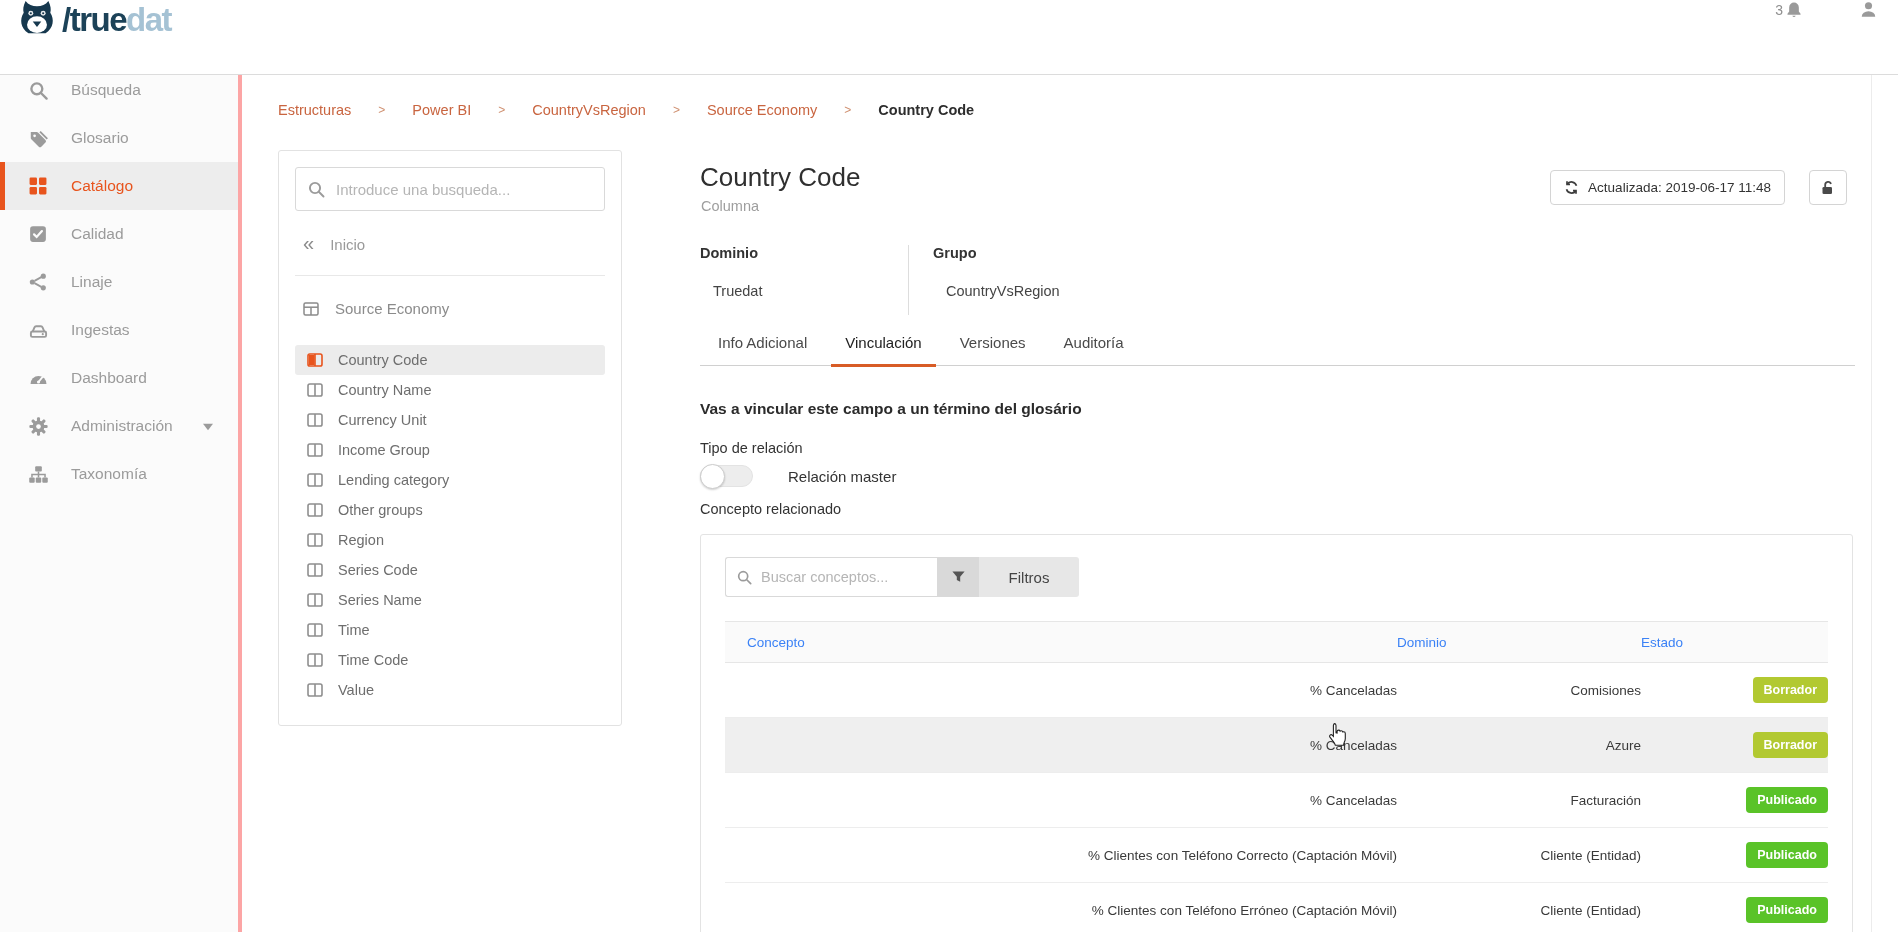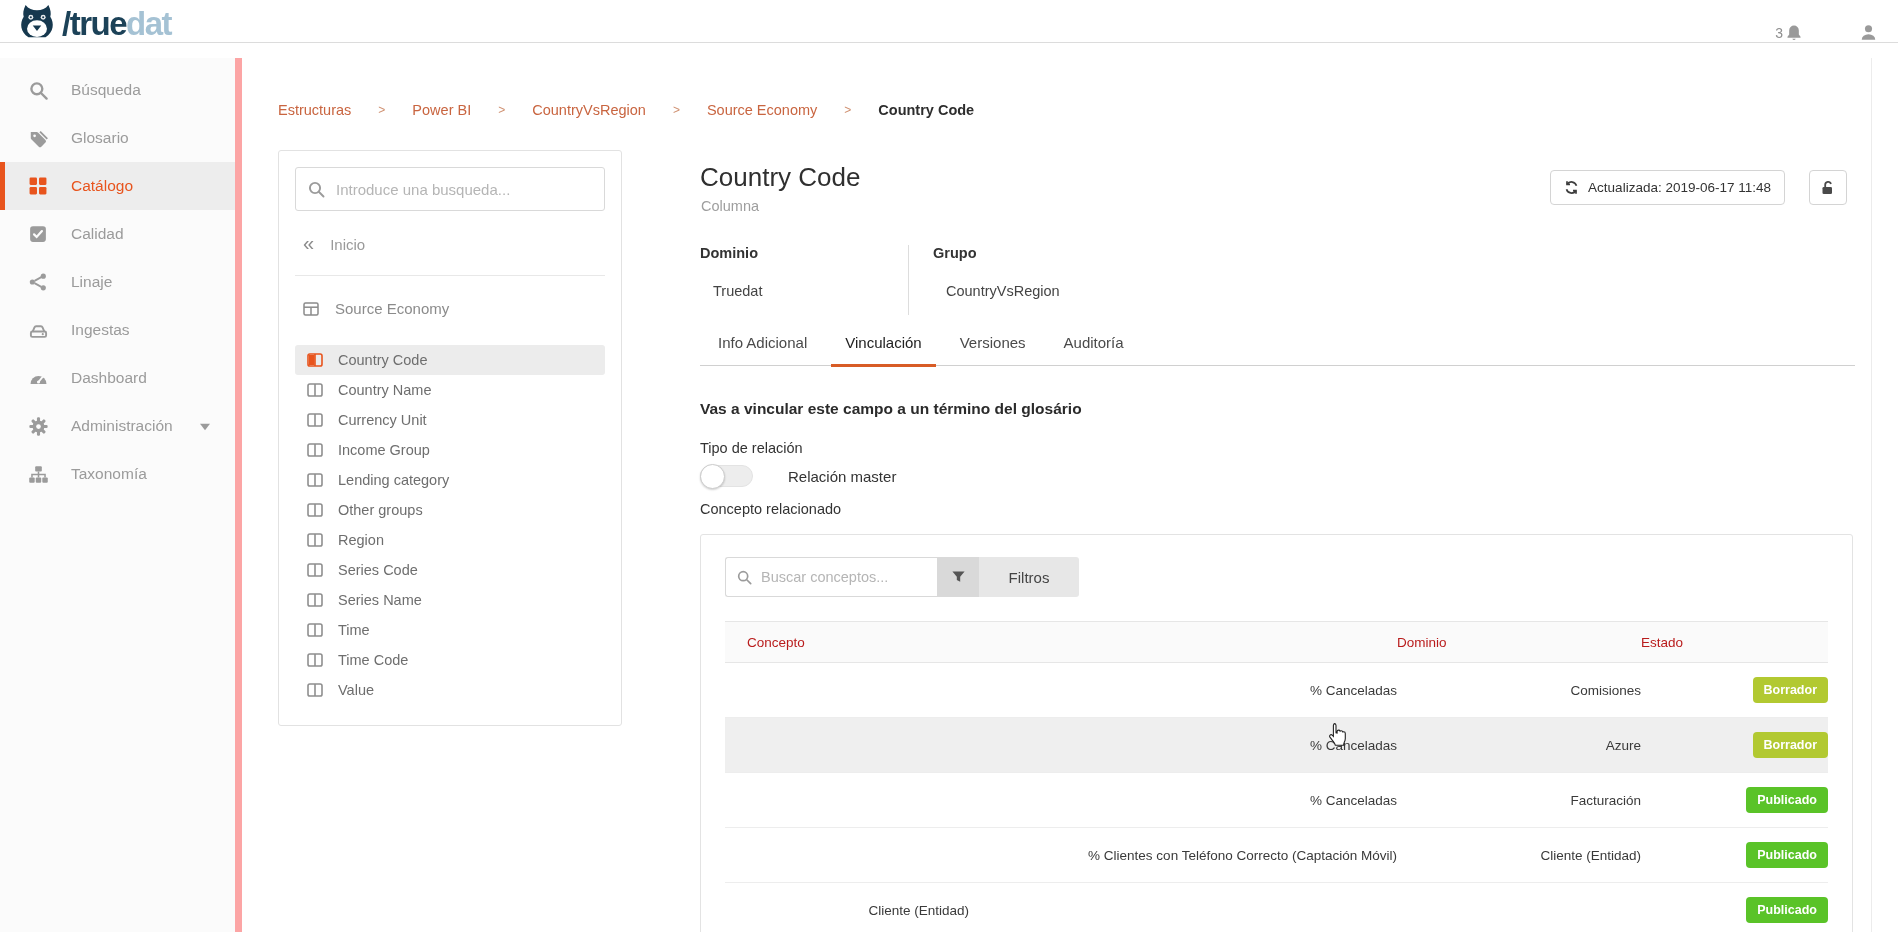--- a/index.html
+++ b/index.html
@@ -2,34 +2,34 @@
 <html><head>
 <meta charset="utf-8">
 <style>
   * { margin:0; padding:0; box-sizing:border-box; }
   html,body { width:1898px; height:932px; }
   body { font-family:"Liberation Sans", sans-serif; background:#fff; }
   #app { position:relative; width:1898px; height:932px; background:#fff; overflow:hidden; }
   #app::after { content:""; position:absolute; left:1871px; top:58px; bottom:0; width:1px; background:#ececec; }
 
   
-  #navbar { position:absolute; top:0; left:0; right:0; height:43px; background:#fff;
-            border-bottom:1px solid #dcdcdc; display:flex; align-items:flex-end;
+  #navbar { position:absolute; top:0; left:0; right:0; height:75px; background:#fff;
+            border-bottom:1px solid #dcdcdc; display:flex; align-items:flex-start;
             justify-content:space-between; padding:0 14px 0 16px; z-index:6; }
   .logo { display:flex; align-items:center; gap:4px; cursor:pointer; }
   .logo-text { font-size:33px; font-weight:bold; letter-spacing:-1.5px; color:#1c4258; line-height:1; }
   .logo-text .lt2 { color:#a5c2d4; }
   .nav-right { display:flex; align-items:center; gap:56px; padding-right:6px; }
   .notif { display:flex; align-items:center; gap:2px; color:#8f8f8f; font-size:14px; cursor:pointer; }
   .notif svg, .user-btn svg { color:#9a9a9a; }
   .user-btn { cursor:pointer; display:flex; align-items:center; }
 
   
   #sidebar { position:absolute; top:58px; left:0; width:242px; bottom:0; background:#fbfbfb;
-             border-right:7px solid #fca5a5; padding-top:8px; }
+             border-right:4px solid #fca5a5; padding-top:8px; }
   .side-item { height:48px; display:flex; align-items:center; padding-left:29px; gap:23px;
                color:#9b9b9b; font-size:15.5px; position:relative; cursor:pointer; }
   .side-item .s-icon { width:19px; height:19px; display:flex; }
   .side-item.active { background:#ededed; color:#e8541d; }
   .side-item.active::before { content:""; position:absolute; left:0; top:0; bottom:0; width:5px; background:#e8541d; }
   .chev-dn { margin-left:auto; margin-right:24px; display:flex; }
 
   
   #breadcrumb { position:absolute; left:278px; top:102px; font-size:14.5px; display:flex; align-items:center;gap:18px; }
   .bc-link { color:#c96540; margin-right:9px; cursor:pointer; text-decoration:none; }
@@ -100,21 +100,21 @@
               display:flex; align-items:center; padding:0 11px; gap:9px; color:#9b9b9b; }
   .c-search input { border:none; outline:none; font-size:14.5px; color:#555; width:100%; }
   .c-search input::placeholder { color:#b5b5b5; }
   .c-filter-btn { width:42px; background:#d9d9d9; display:flex; align-items:center; justify-content:center;
                   color:#555; cursor:pointer; }
   .c-filters-btn { width:100px; background:#e7e7e7; display:flex; align-items:center; justify-content:center;
                    font-size:15px; color:#444; cursor:pointer; border-radius:0 3px 3px 0; }
 
   .c-table { margin:24px 24px 0; }
   .t-head { height:42px; background:#fafafa; border-top:1px solid #e6e6e6; border-bottom:1px solid #e6e6e6;
-            display:flex; align-items:center; font-size:13.5px; color:#b91c1c; }
+            display:flex; align-items:center; font-size:13.5px; color:#3b82f6; }
   .t-row { height:55px; border-bottom:1px solid #ededed; display:flex; align-items:center;
            font-size:13.5px; color:#3a3a3a; cursor:pointer;text-align:right; }
   .t-row.hl { background:#efefef; }
   .t-col1 { width:672px; padding-left:22px; flex:none; }
   .t-col2 { width:244px; flex:none; }
   .t-col3 { flex:1; }
   .badge { display:inline-block; padding:6px 11px; border-radius:4px; color:#fff;
            font-size:12.5px; font-weight:bold; }
 
   #cursor { position:absolute; left:1327px; top:722px; z-index:20; pointer-events:none; }
@@ -523,20 +523,21 @@
               <span class="t-col1">% Canceladas</span>
               <span class="t-col2">Facturación</span>
               <span class="t-col3"><span class="badge" style="background: rgb(90, 195, 40);">Publicado</span></span>
             </div>
             <div class="t-row">
               <span class="t-col1">% Clientes con Teléfono Correcto (Captación Móvil)</span>
               <span class="t-col2">Cliente (Entidad)</span>
               <span class="t-col3"><span class="badge" style="background: rgb(90, 195, 40);">Publicado</span></span>
             </div>
             <div class="t-row">
+              <span class="t-col1">% Clientes con Teléfono Erróneo (Captación Móvil)</span>
               <span class="t-col2">Cliente (Entidad)</span>
               <span class="t-col3"><span class="badge" style="background: rgb(90, 195, 40);">Publicado</span></span>
             </div>
           </div>
       </div>
     </div>
   </section>
 
   <div id="cursor">
     <svg width="20" height="26" viewBox="0 0 20 26">

